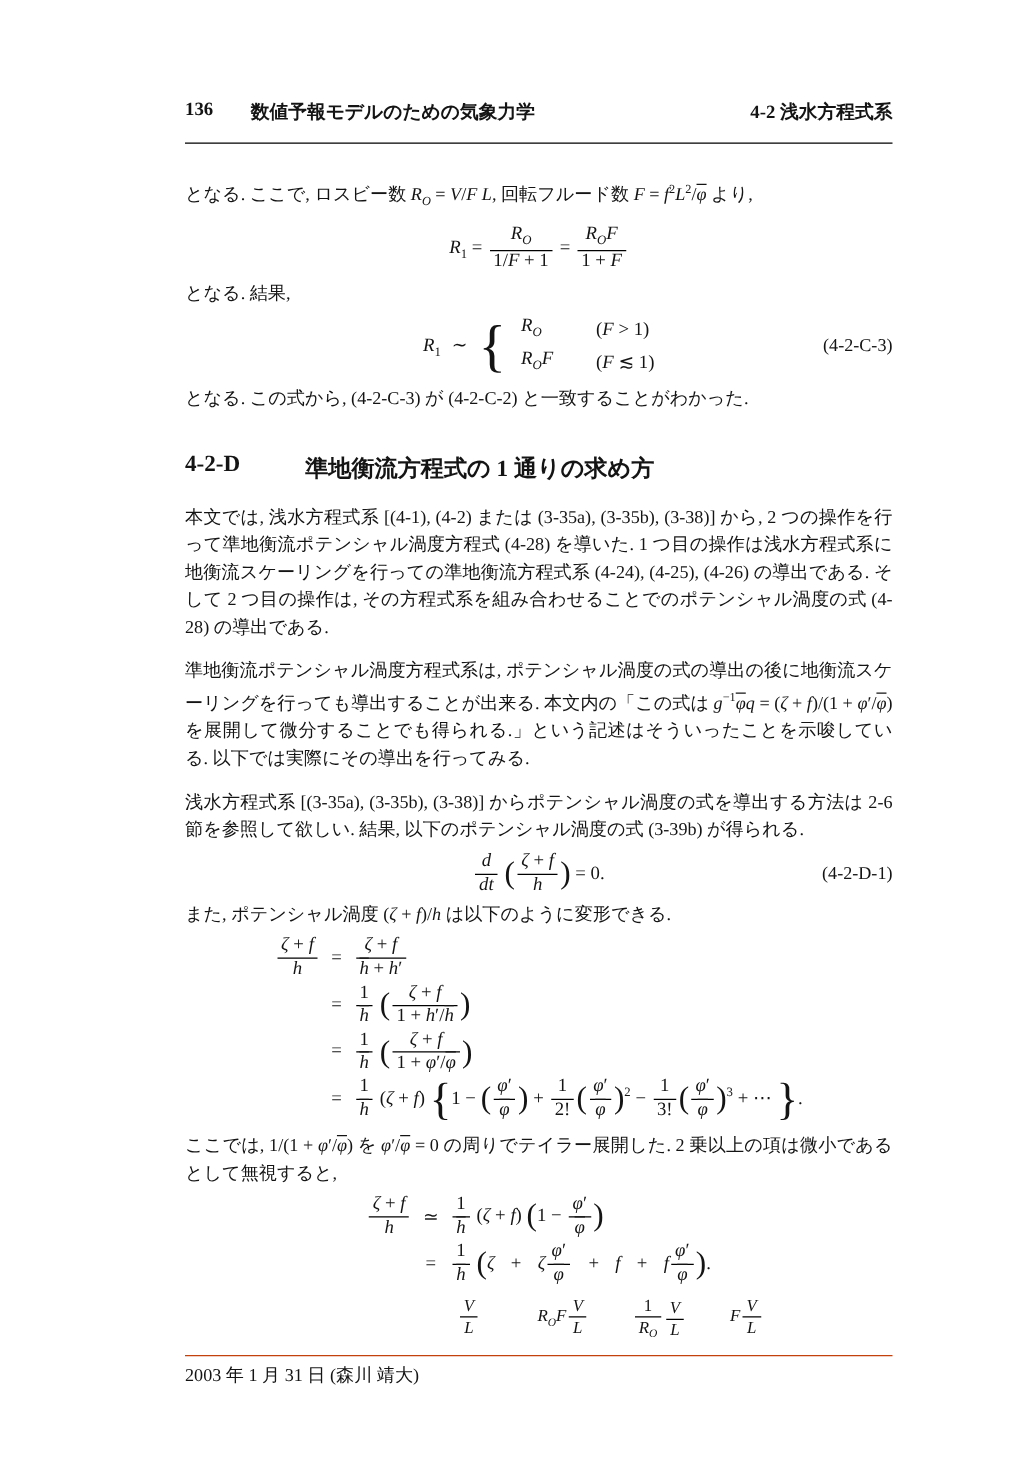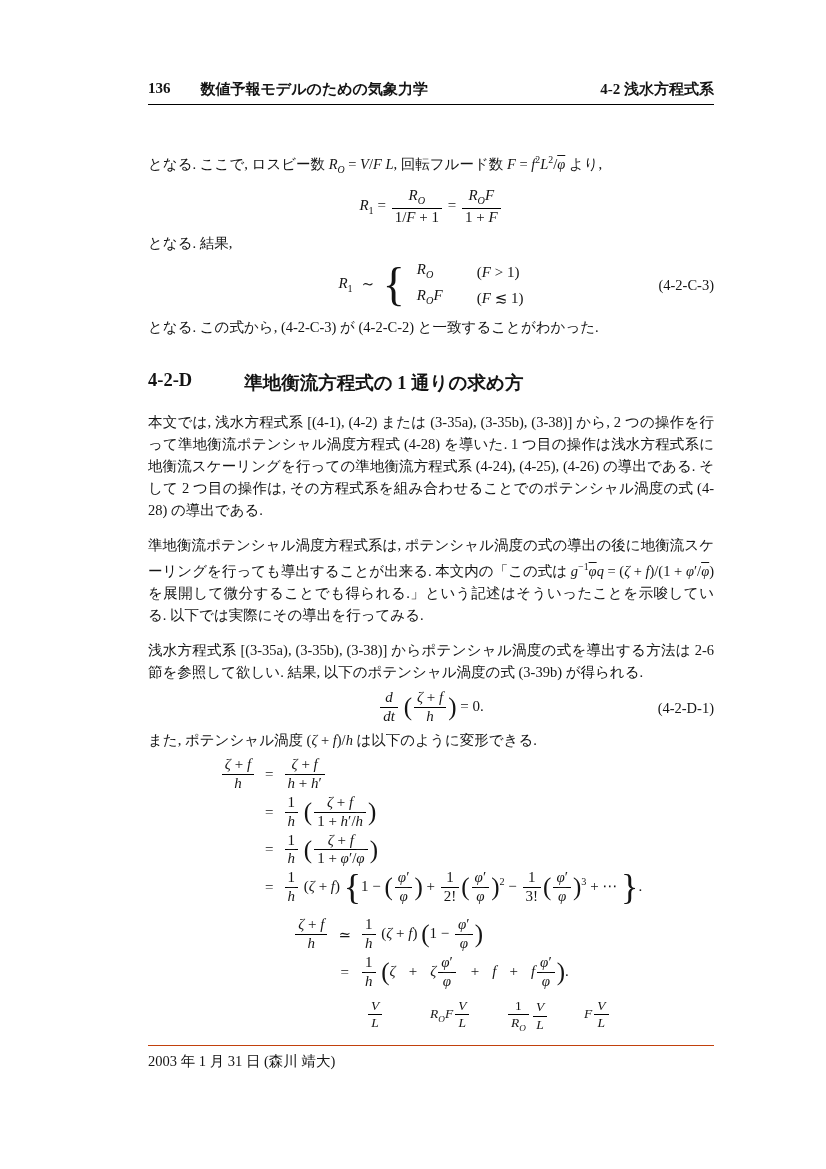--- a/index.html
+++ b/index.html
@@ -8,29 +8,29 @@
     position:relative; width:826px; height:1169px; background:#ffffff;
     color:#141414; overflow:hidden;
     font-family:"Liberation Serif","DejaVu Serif",serif;
   }
   .inner { position:absolute; left:148px; top:80px; width:566px; }
 
   
   .runhead {
     display:flex; justify-content:space-between; align-items:flex-end;
     font-weight:bold; font-size:15px; border-bottom:1.4px solid #000;
-    padding-bottom:5px;
+    padding-bottom:15px;
   }
   .runhead .left { display:flex; gap:30px; }
 
   
   .para {
     font-size:14.5px; line-height:22px; text-align:justify; margin:0;
   }
-  .mt-first { margin-top:44px; }
+  .mt-first { margin-top:26px; }
   .pb { margin-bottom:13px; }
 
   
   .secthead {
     display:flex; gap:52px; font-weight:bold; font-size:18.5px;
     margin:32px 0 16px 0;
   }
 
   
   i { font-family:"Liberation Serif","DejaVu Serif",serif; }
@@ -151,20 +151,21 @@
         <span class="td r">=</span>
         <span class="td x"><span class="fr"><span class="nu">1</span><span class="de"><span class="ov"><i>h</i></span></span></span> <span class="lp">(</span><span class="fr"><span class="nu"><i>ζ</i> + <i>f</i></span><span class="de">1 + <i>φ</i>′/<span class="ov"><i>φ</i></span></span></span><span class="rp">)</span></span>
       </div>
       <div class="tr">
         <span class="td l"></span>
         <span class="td r">=</span>
         <span class="td x"><span class="fr"><span class="nu">1</span><span class="de"><span class="ov"><i>h</i></span></span></span> (<i>ζ</i> + <i>f</i>) <span class="cb">{</span>1 − <span class="lp">(</span><span class="fr"><span class="nu"><i>φ</i>′</span><span class="de"><span class="ov"><i>φ</i></span></span></span><span class="rp">)</span> + <span class="fr"><span class="nu">1</span><span class="de">2!</span></span><span class="lp">(</span><span class="fr"><span class="nu"><i>φ</i>′</span><span class="de"><span class="ov"><i>φ</i></span></span></span><span class="rp">)</span><sup>2</sup> − <span class="fr"><span class="nu">1</span><span class="de">3!</span></span><span class="lp">(</span><span class="fr"><span class="nu"><i>φ</i>′</span><span class="de"><span class="ov"><i>φ</i></span></span></span><span class="rp">)</span><sup>3</sup> + ⋯ <span class="cb">}</span>.</span>
       </div>
     </div>
 
+    <p class="para">ここでは, 1/(1 + <i>φ</i>′/<span class="ov"><i>φ</i></span>) を <i>φ</i>′/<span class="ov"><i>φ</i></span> = 0 の周りでテイラー展開した. 2 乗以上の項は微小であるとして無視すると,</p>
 
     <div class="alignblk">
       <div class="tr">
         <span class="td l"><span class="fr"><span class="nu"><i>ζ</i> + <i>f</i></span><span class="de"><i>h</i></span></span></span>
         <span class="td r">≃</span>
         <span class="td x"><span class="fr"><span class="nu">1</span><span class="de"><span class="ov"><i>h</i></span></span></span> (<i>ζ</i> + <i>f</i>) <span class="lp">(</span>1 − <span class="fr"><span class="nu"><i>φ</i>′</span><span class="de"><span class="ov"><i>φ</i></span></span></span><span class="rp">)</span></span>
       </div>
       <div class="tr">
         <span class="td l"></span>
         <span class="td r">=</span>

